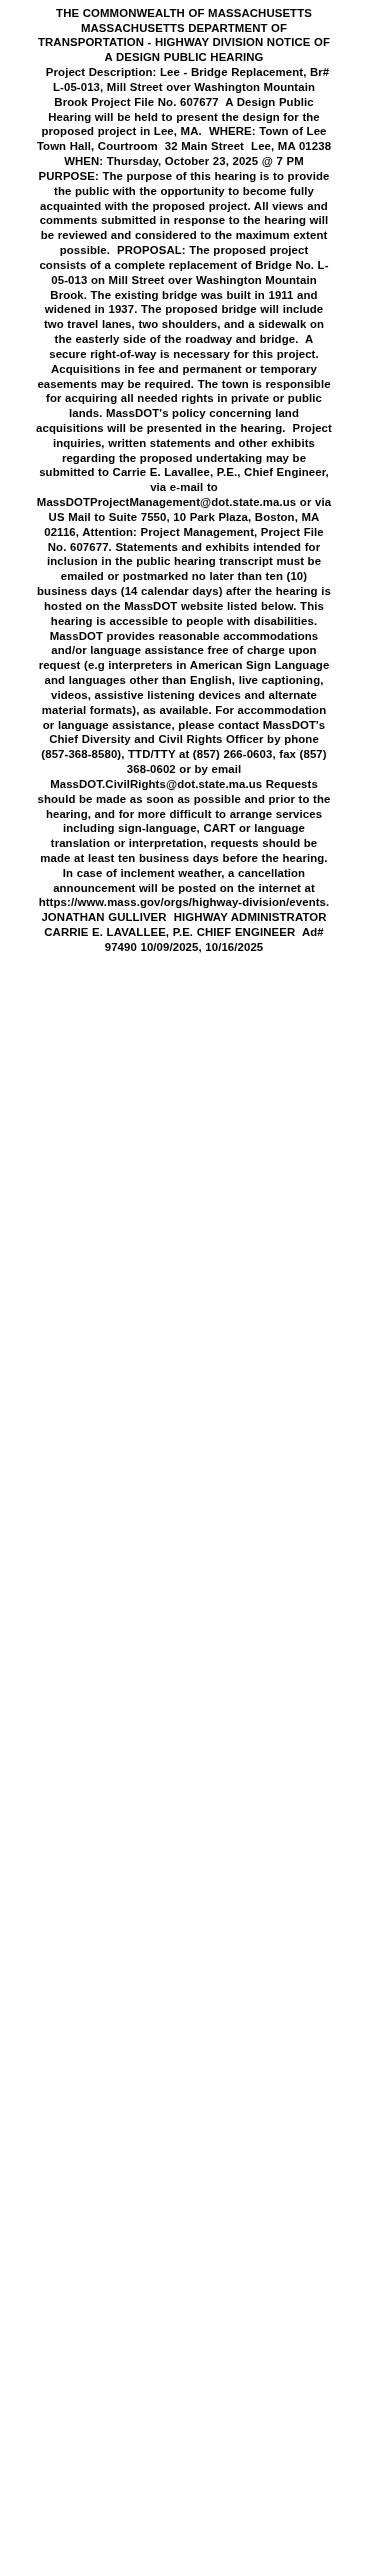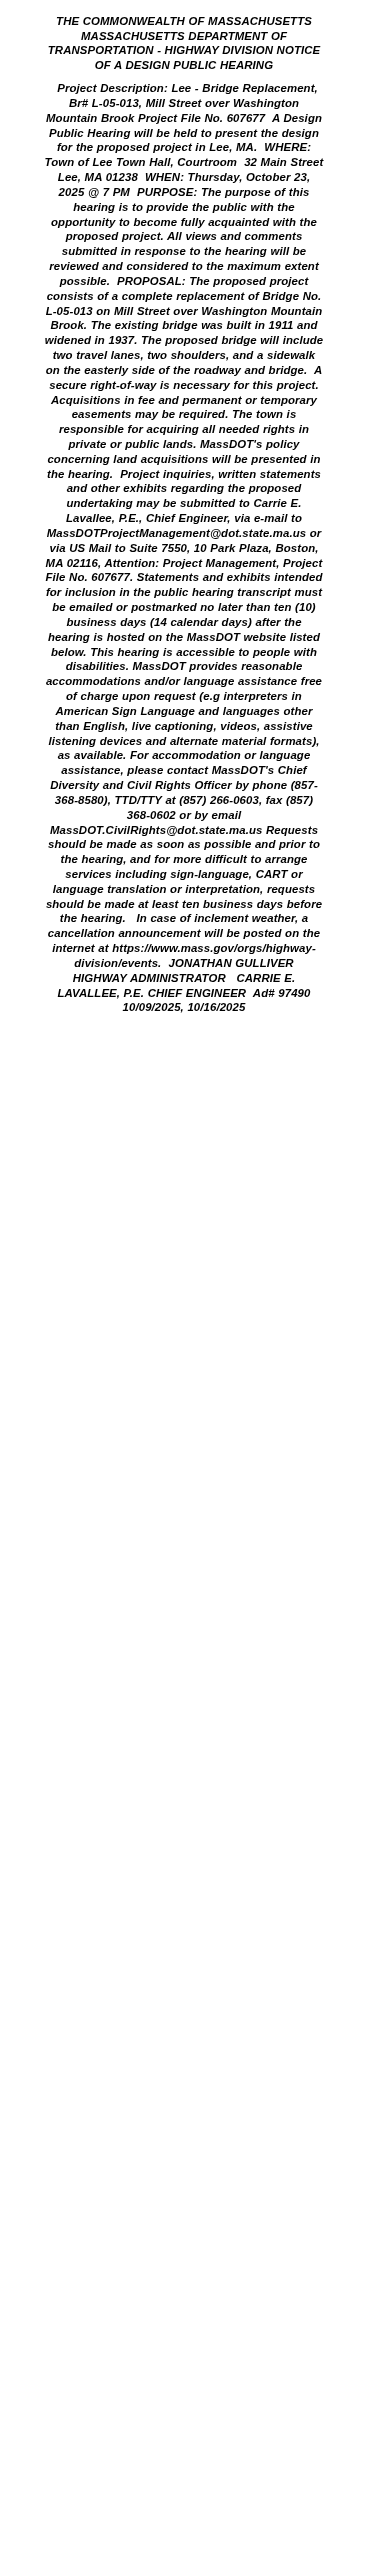--- a/index.html
+++ b/index.html
@@ -17,23 +17,22 @@
     padding: 5.8px 36px 8.2px 36px;
     text-align: center;
     color: #000000;
     font-weight: bold;
     font-size: 11.4px;
     line-height: 1.30;
     letter-spacing: 0.1px;
     word-spacing: 0.3px;
   }
   .notice p {
-    margin: 8px;
+    margin: 0;
     padding: 0;
-    font-style: italic;
   }
   .body-text {
     white-space: pre-wrap;
   }
 </style>
 </head>
 <body>
 
 <div class="notice">
   <p class="heading-text">THE COMMONWEALTH OF MASSACHUSETTS MASSACHUSETTS DEPARTMENT OF TRANSPORTATION - HIGHWAY DIVISION NOTICE OF A DESIGN PUBLIC HEARING</p>

